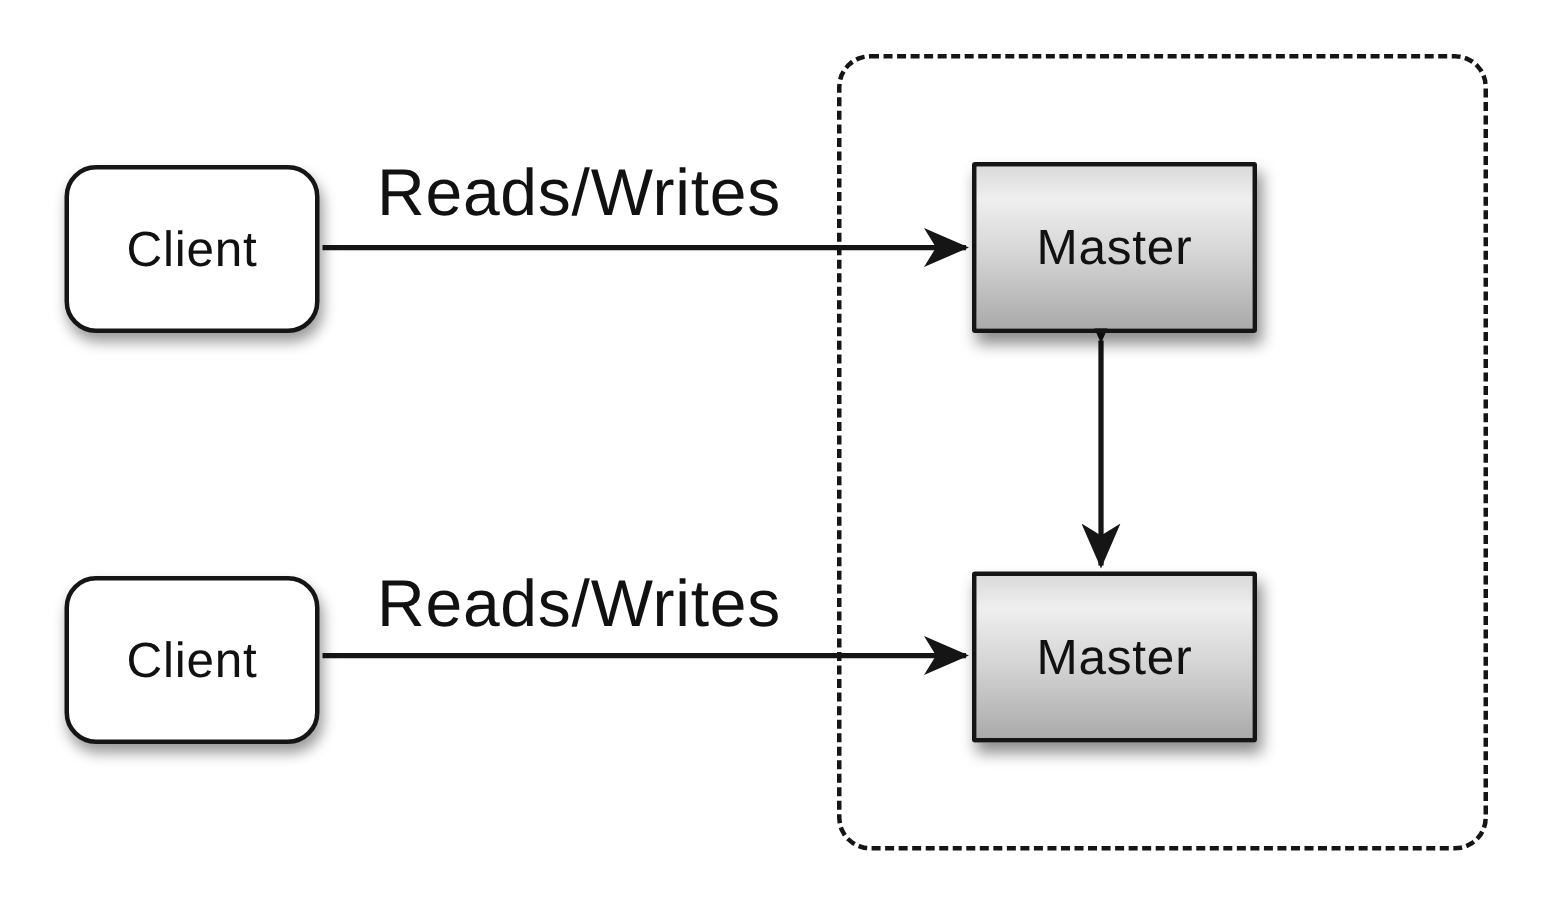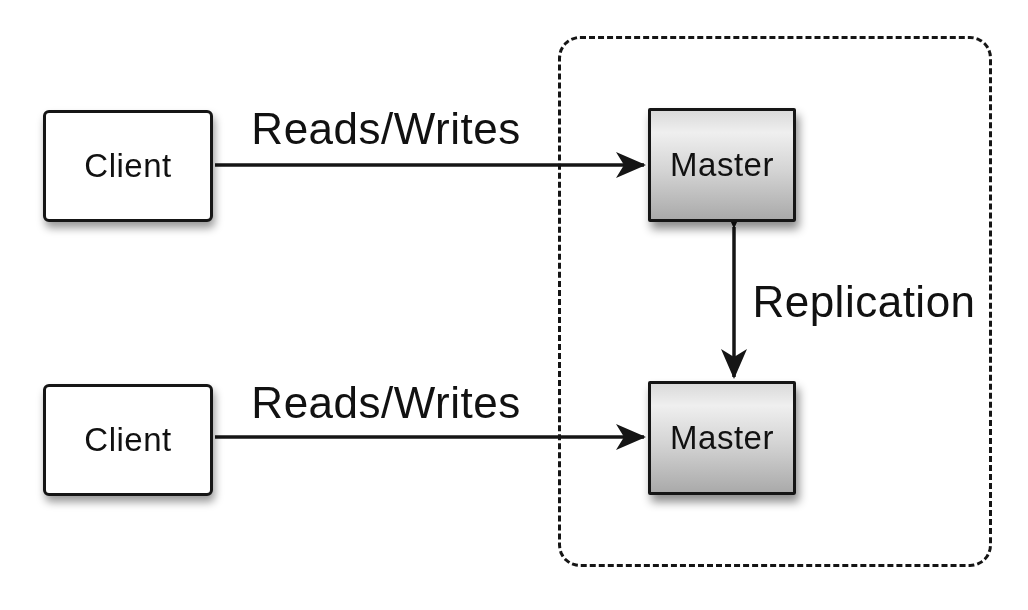--- a/index.html
+++ b/index.html
@@ -42,27 +42,27 @@
     box-sizing: border-box;
     font-size: 33px;
     color: #111111;
     letter-spacing: 0.5px;
   }
   .client {
     width: 170px;
     height: 112px;
     background: #ffffff;
     border: 3.5px solid #151515;
-    border-radius: 6px;
+    border-radius: 21px;
     box-shadow: 2px 6px 9px rgba(0,0,0,0.40);
   }
   .client-top    { left: 43px;  top: 110px; }
   .client-bottom { left: 43px;  top: 384px; }
   .master {
-    width: 148px;
+    width: 190px;
     height: 114px;
     background: linear-gradient(180deg, #dadada 0%, #efefef 20%, #d4d4d4 55%, #aaaaaa 100%);
     border: 3.5px solid #151515;
     border-radius: 2px;
     box-shadow: 3px 7px 10px rgba(0,0,0,0.45);
   }
   .master-top    { left: 648px; top: 108px; }
   .master-bottom { left: 648px; top: 381px; }
   .edge-label {
     position: absolute;
@@ -99,15 +99,14 @@
   <div class="node client client-bottom">Client</div>
 
   <div class="node master master-top">Master</div>
 
   <div class="node master master-bottom">Master</div>
 
   <div class="edge-label label-rw-top">Reads/Writes</div>
 
   <div class="edge-label label-rw-bottom">Reads/Writes</div>
 
-  <div class="edge-label label-repl">Replication</div>
 
 </div>
 
 </body></html>

